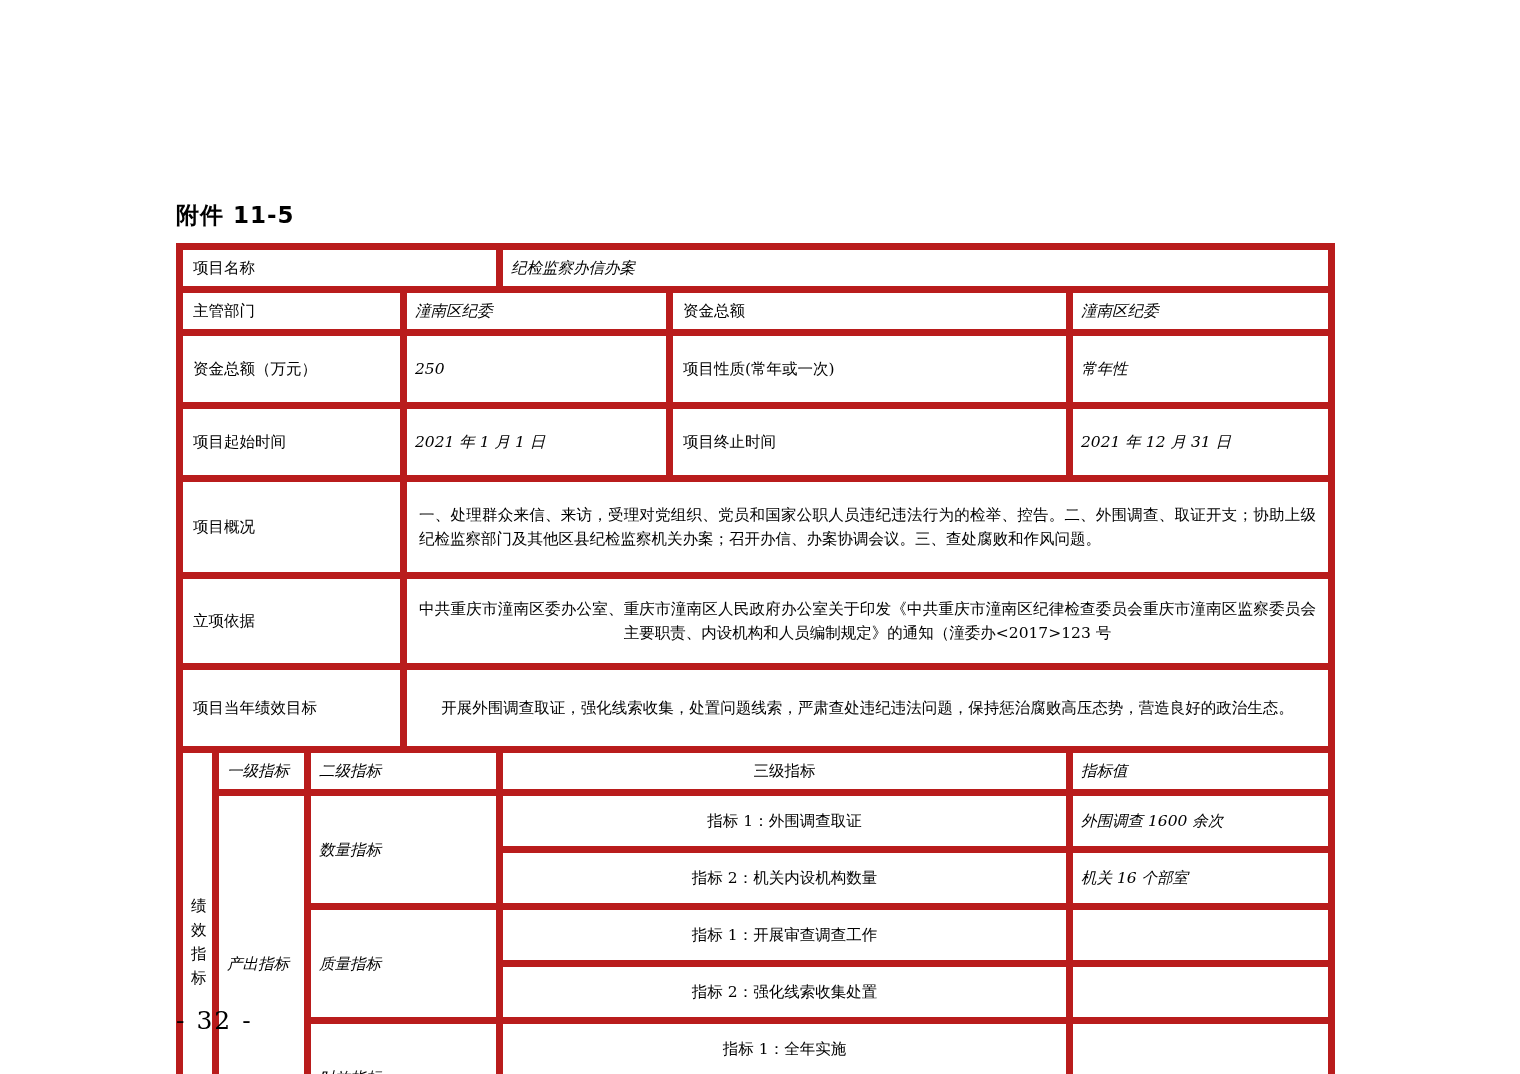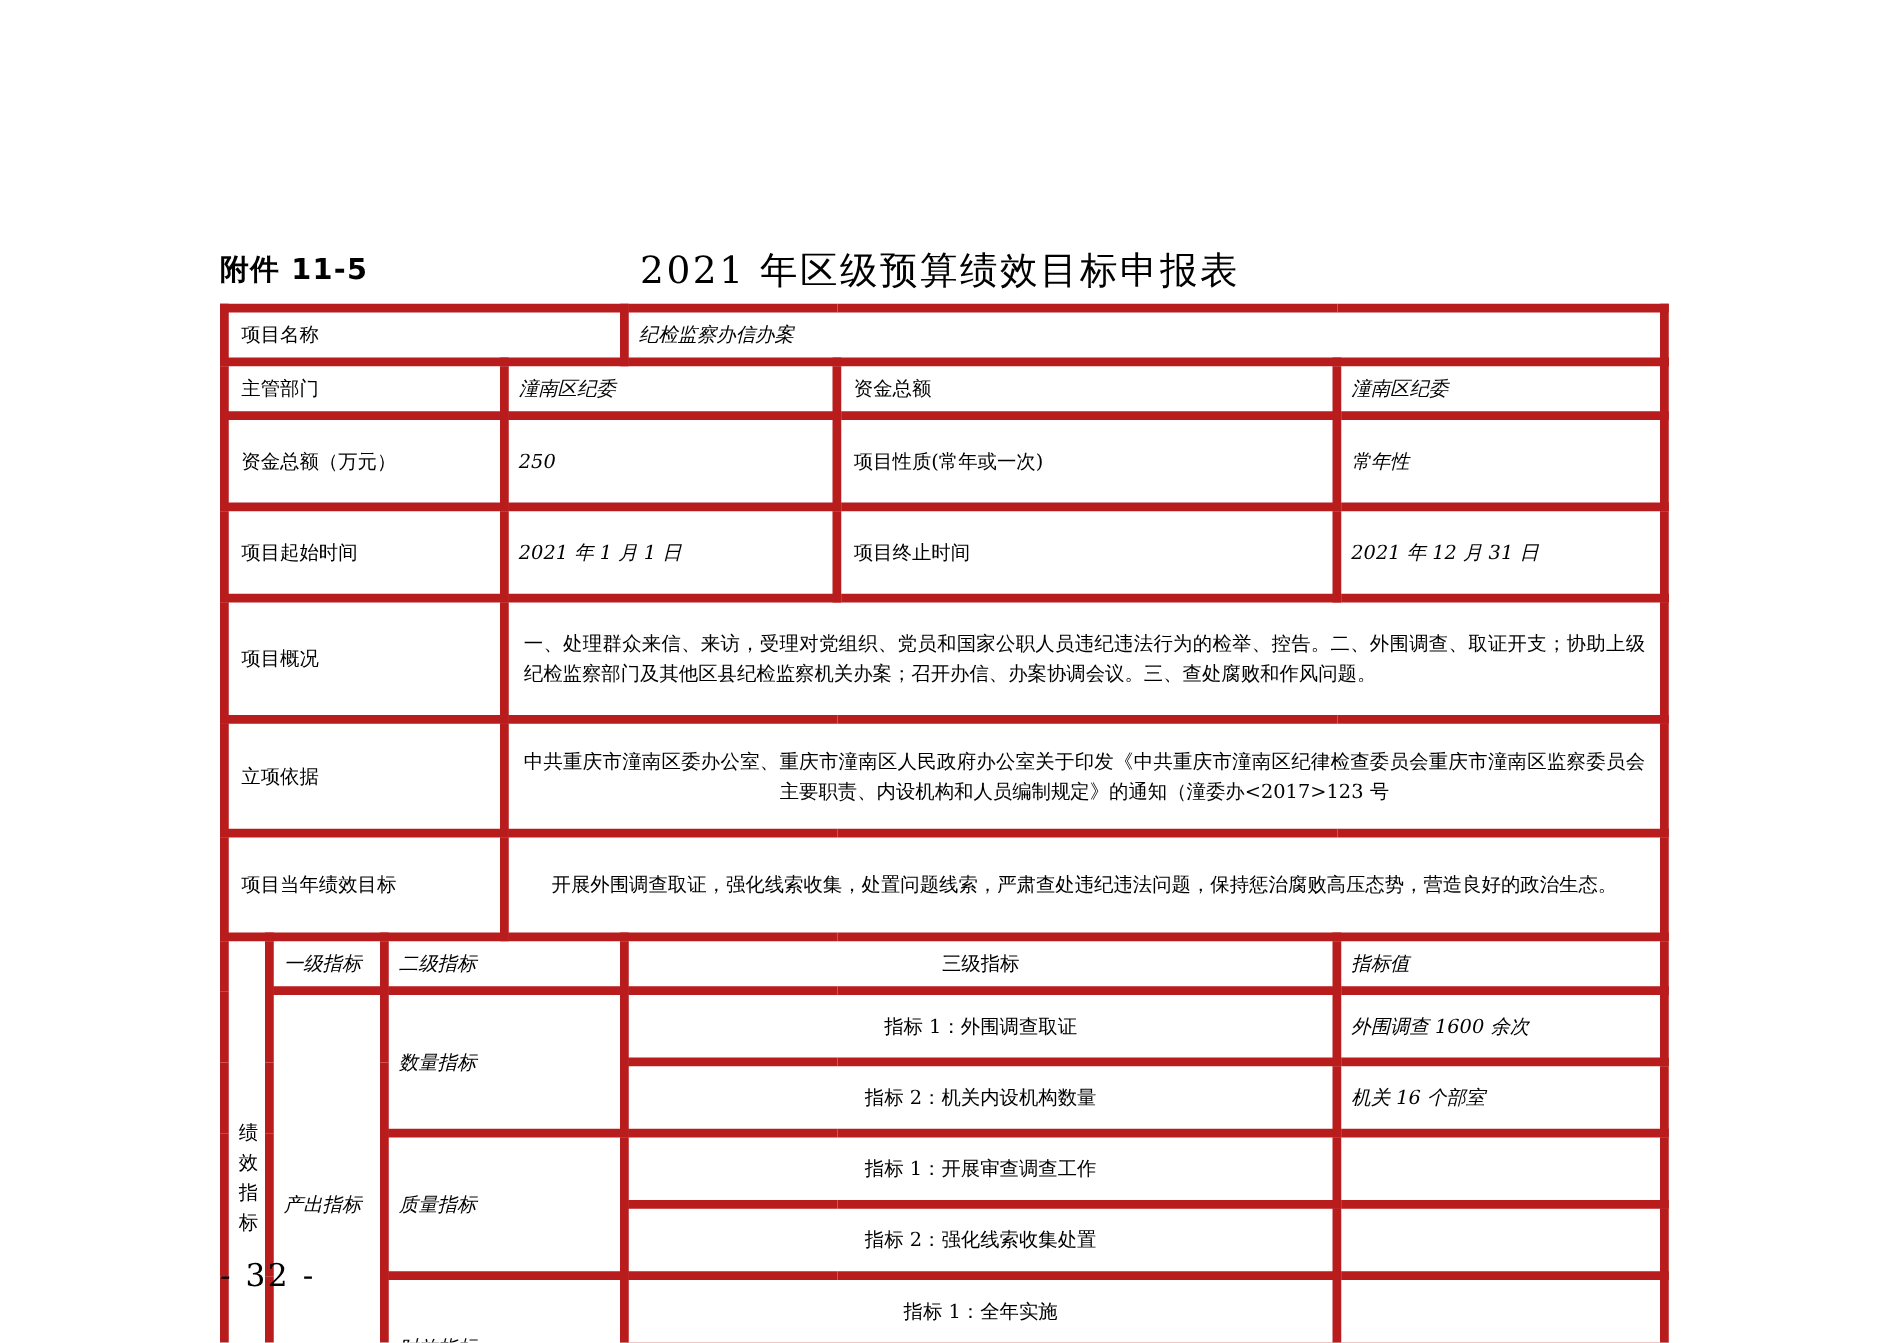--- a/index.html
+++ b/index.html
@@ -92,21 +92,20 @@
   .indicator-row td { height: 38px; margin-left: 19px; }
   .small-pad { padding: 4px 10px; text-align: center; }
 </style>
 </head>
 <body>
 
 <div class="page">
 
   <div class="attachment-label">附件 11-5</div>
 
-  <div class="doc-title">2021 年区级预算绩效目标申报表</div>
 
   <table class="main">
     <colgroup>
       <col style="width:36px">
       <col style="width:92px">
       <col style="width:96px">
       <col style="width:96px">
       <col style="width:170px">
       <col style="width:400px">
       <col style="width:262px">

